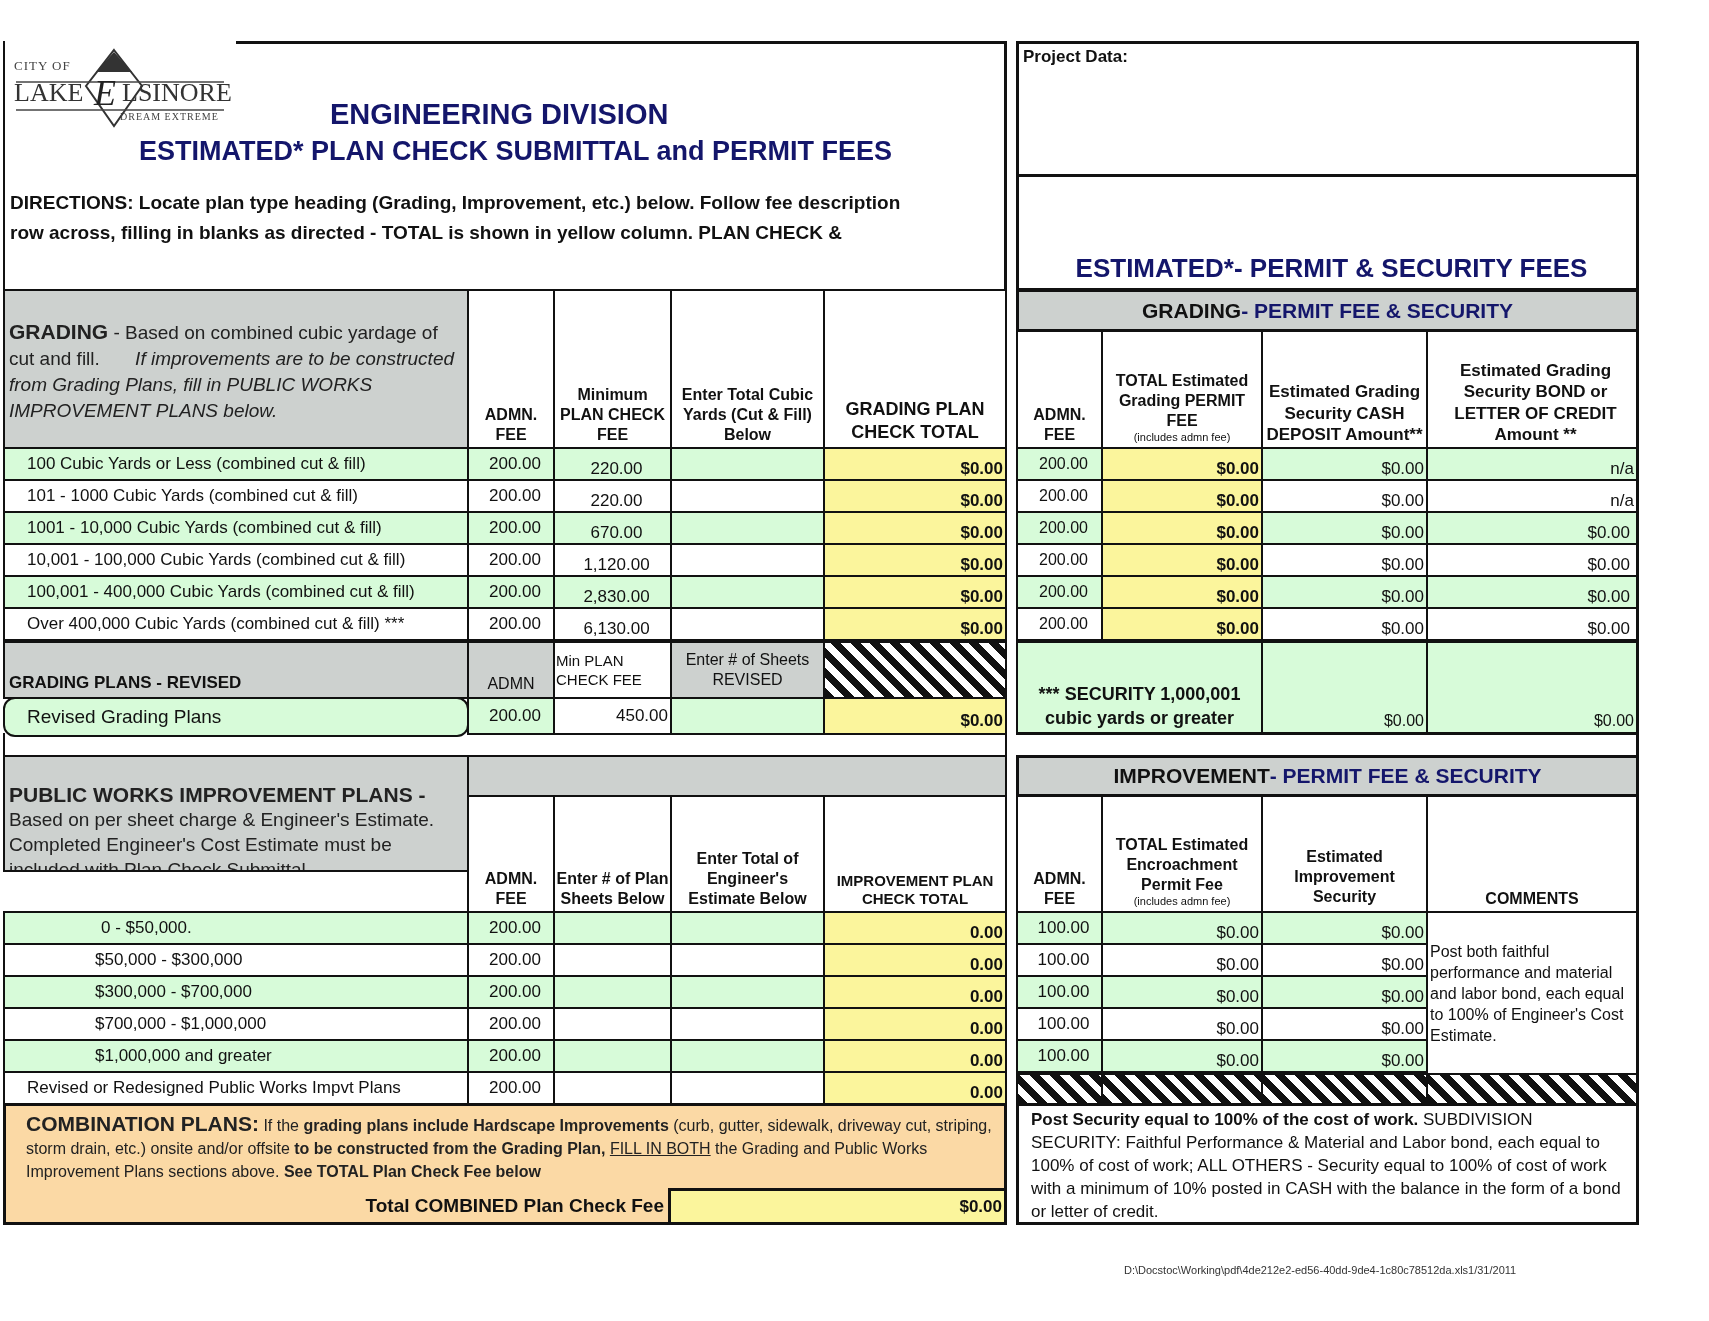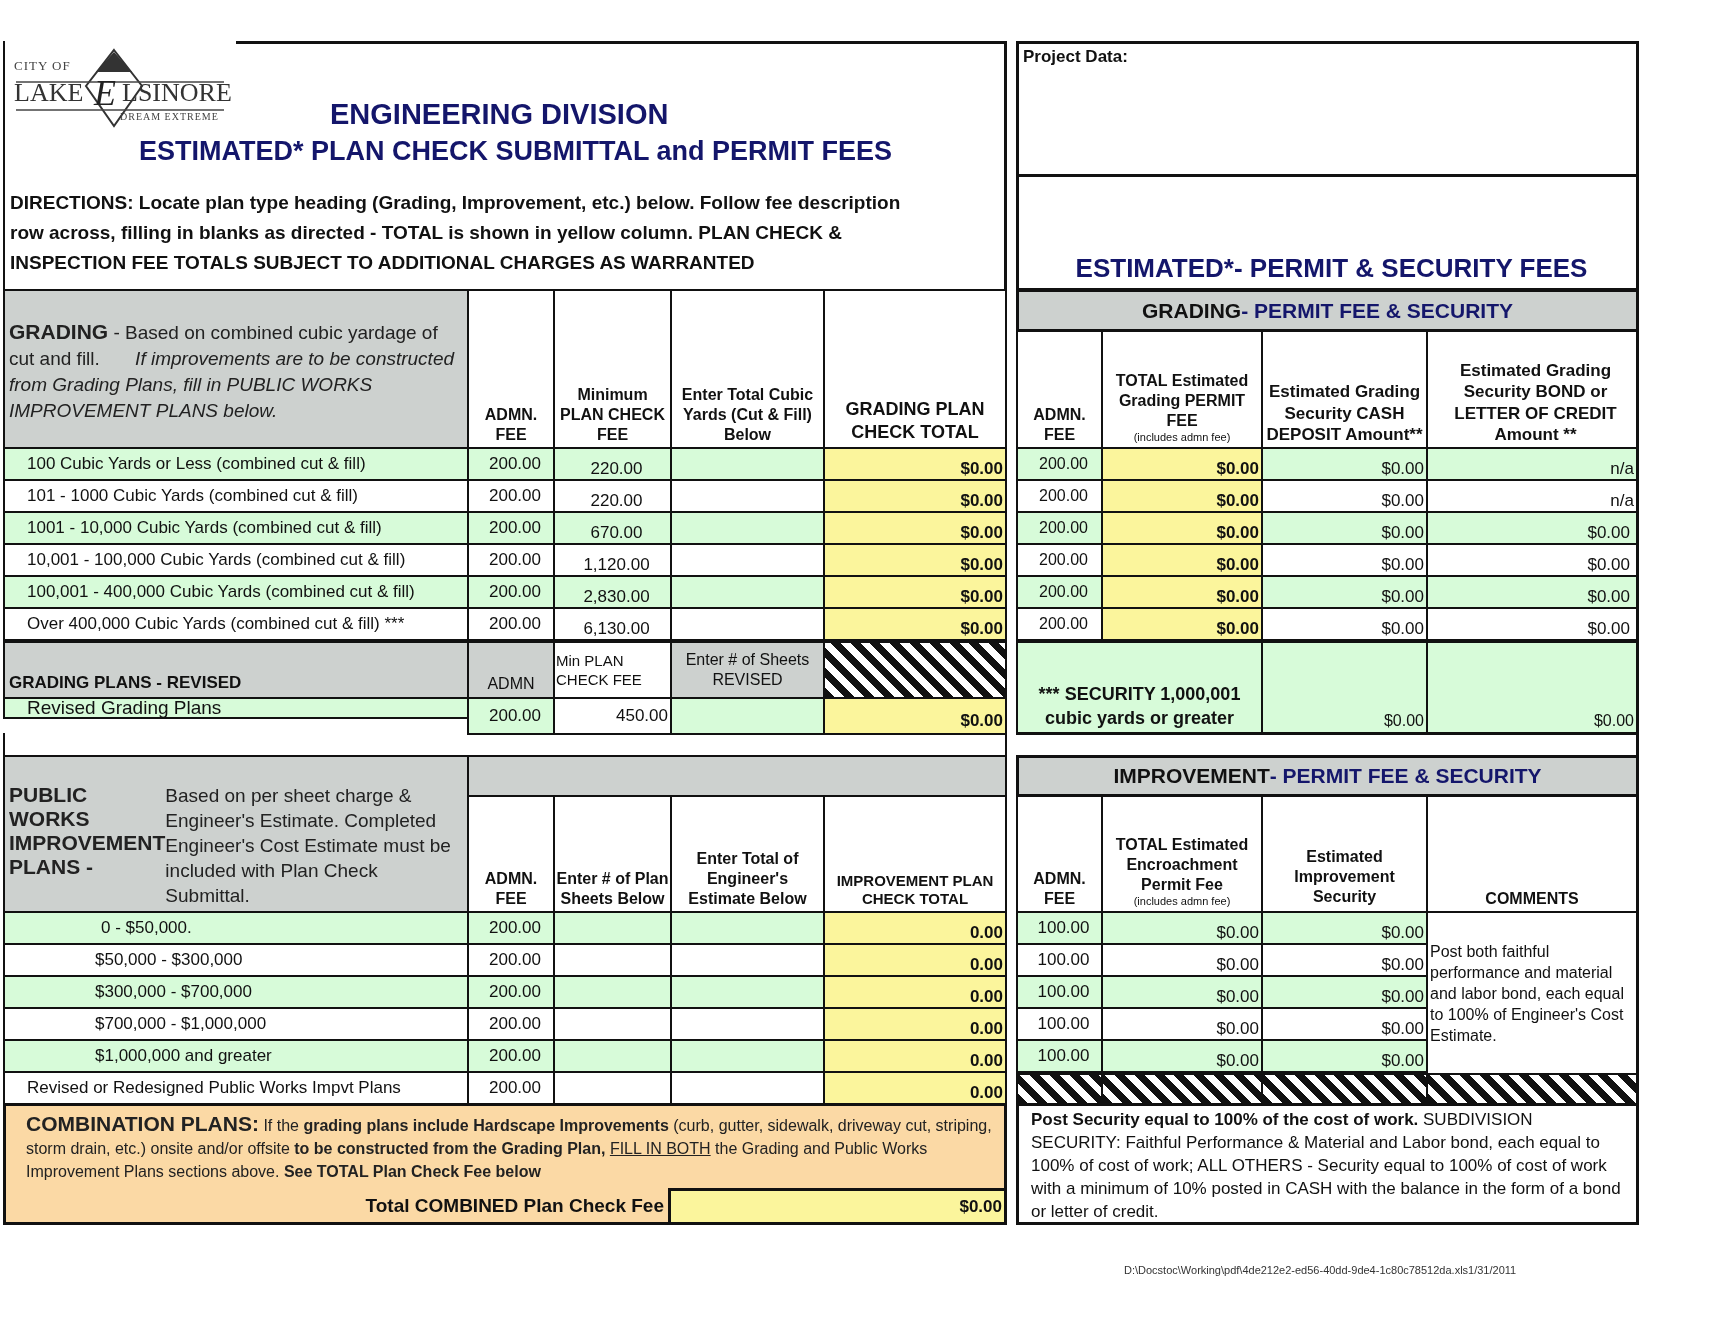--- a/index.html
+++ b/index.html
@@ -40,21 +40,20 @@
   <span class="abs" style="left:80px;top:24px;font-family:'Liberation Serif',serif;font-style:italic;font-size:36px;color:#222;">E</span>
   <span class="abs" style="left:108px;top:30px;font-family:'Liberation Serif',serif;font-size:26px;color:#333;">LSINORE</span>
   <span class="abs" style="left:106px;top:63px;font-family:'Liberation Serif',serif;font-size:10px;color:#444;letter-spacing:1px;">DREAM EXTREME</span>
 </div>
 
 <div class="abs navy bold" style="left:330px; top:98px; font-size:29px;">ENGINEERING DIVISION</div>
 <div class="abs navy bold" style="left:139px; top:136px; font-size:27px;">ESTIMATED* PLAN CHECK SUBMITTAL and PERMIT FEES</div>
 <div class="abs bold" style="left:10px; top:188px; width:990px; font-size:19px; text-align:left; line-height:30px;">
   <div>DIRECTIONS:  Locate plan type heading (Grading, Improvement, etc.) below.  Follow fee description</div>
   <div>row across, filling in blanks as directed - TOTAL is shown in yellow column.   PLAN CHECK &amp;</div>
-  <div>INSPECTION FEE TOTALS SUBJECT TO ADDITIONAL CHARGES AS WARRANTED</div>
 </div>
 
 <div class="cell white" style="left:1016px; top:41px; width:623px; height:136px; border-width:3px; align-items:flex-start; padding:3px 4px;">
   <span class="bold" style="font-size:17px;">Project Data:</span>
 </div>
 <div class="cell white" style="left:1016px; top:174px; width:623px; height:117px; border-width:3px; align-items:flex-end; justify-content:center; padding-bottom:4px;">
   <span class="navy bold" style="font-size:26px;margin-left:8px;">ESTIMATED*- PERMIT &amp; SECURITY FEES</span>
 </div>
 
 <div class="cell grey" style="left:3px; top:289px; width:466px; height:160px; align-items:center; padding:4px 4px 0 4px;">
@@ -100,21 +99,21 @@
     <div class="cell white" style="left:670px;top:607px;width:155px;height:34px;"></div>
     <div class="cell yellow num-r bold" style="left:823px;top:607px;width:184px;height:34px;align-items:flex-end;">$0.00</div>
   </div>
 
 <div class="cell grey bold" style="left:3px; top:641px; width:466px; height:58px; align-items:flex-end; padding:0 0 4px 4px; font-size:17px;">GRADING PLANS - REVISED</div>
 <div class="cell grey" style="left:467px; top:641px; width:88px; height:58px; align-items:flex-end; justify-content:center; padding-bottom:4px; font-size:16px;">ADMN</div>
 <div class="cell white" style="left:553px; top:641px; width:119px; height:58px; align-items:center; font-size:15px; line-height:19px; padding-left:1px;">Min PLAN CHECK FEE</div>
 <div class="cell grey" style="left:670px; top:641px; width:155px; height:58px; align-items:center; justify-content:center; text-align:center; font-size:16px; line-height:20px;">Enter # of Sheets REVISED</div>
 <div class="cell hatch" style="left:823px; top:641px; width:184px; height:58px;"></div>
 
-<div class="cell green desc" style="left:3px; top:697px; width:466px; height:22px; font-size:19px;">Revised Grading Plans</div>
+<div class="cell green desc" style="left:3px; top:697px; width:466px; height:40px; font-size:19px;border-radius:12px;">Revised Grading Plans</div>
 <div class="cell green num" style="left:467px; top:697px; width:88px; height:38px;">200.00</div>
 <div class="cell white num-r" style="left:553px; top:697px; width:119px; height:38px;">450.00</div>
 <div class="cell green" style="left:670px; top:697px; width:155px; height:38px;"></div>
 <div class="cell yellow num-r bold" style="left:823px; top:697px; width:184px; height:38px; align-items:flex-end; padding-bottom:2px;">$0.00</div>
 
 <div class="abs" style="left:3px; top:733px; width:1004px; height:24px; border-left:2px solid #111; border-right:2px solid #111;"></div>
 
 <div class="cell grey" style="left:1016px; top:289px; width:623px; height:43px; border-width:3px; align-items:center; justify-content:center; font-size:21px;">
   <span class="bold">GRADING</span>
     <span class="bold navy"> - PERMIT FEE &amp; SECURITY</span>
@@ -153,21 +152,21 @@
     <div class="cell white num-r" style="left:1261px;top:607px;width:167px;height:34px;align-items:flex-end;">$0.00</div>
     <div class="cell white num-r" style="left:1426px;top:607px;width:213px;height:34px;align-items:flex-end;border-right-width:3px;padding-right:6px;">$0.00</div>
   </div>
 
 <div class="cell green bold" style="left:1016px; top:641px; width:247px; height:94px; align-items:flex-end; justify-content:center; text-align:center; font-size:18px; line-height:24px; padding-bottom:2px; border-bottom-width:3px;">*** SECURITY 1,000,001 cubic yards or greater</div>
 <div class="cell green" style="left:1261px; top:641px; width:167px; height:94px; align-items:flex-end; justify-content:flex-end; font-size:16px; padding:0 2px 2px 0; border-bottom-width:3px;">$0.00</div>
 <div class="cell green" style="left:1426px; top:641px; width:213px; height:94px; align-items:flex-end; justify-content:flex-end; font-size:16px; padding:0 2px 2px 0; border-bottom-width:3px; border-right-width:3px;">$0.00</div>
 <div class="abs" style="left:1636px; top:733px; width:3px; height:24px; background:#111;"></div>
 
 <div class="cell grey" style="left:3px; top:755px; width:1004px; height:42px; border-bottom:none;"></div>
-<div class="cell grey" style="left:3px; top:755px; width:466px; height:158px; border-top:2px solid #111; align-items:flex-start; padding:26px 4px 0 4px; flex-direction:row;">
+<div class="cell grey" style="left:3px; top:755px; width:466px; height:117px; border-top:2px solid #111; align-items:flex-start; padding:26px 4px 0 4px; flex-direction:column;">
   <span class="bold" style="font-size:21px; color:#222;">PUBLIC WORKS IMPROVEMENT PLANS  -</span>
   <span style="font-size:19px; line-height:25px; color:#222;">Based on per sheet charge &amp; Engineer's Estimate. Completed Engineer's Cost Estimate must be included with Plan Check Submittal.</span>
 </div>
 <div class="cell white hdr" style="left:467px; top:795px; width:88px; height:118px;">ADMN. FEE</div>
 <div class="cell white hdr" style="left:553px; top:795px; width:119px; height:118px;">Enter # of Plan Sheets Below</div>
 <div class="cell white hdr" style="left:670px; top:795px; width:155px; height:118px;">Enter Total of Engineer's Estimate Below</div>
 <div class="cell white hdr" style="left:823px; top:795px; width:184px; height:118px; font-size:15px;">IMPROVEMENT PLAN CHECK TOTAL</div>
 
 <div id="pw-rows">
     <div class="cell green desc" style="left:3px;top:911px;width:466px;height:34px;padding-left:96px;">0 - $50,000.</div>

